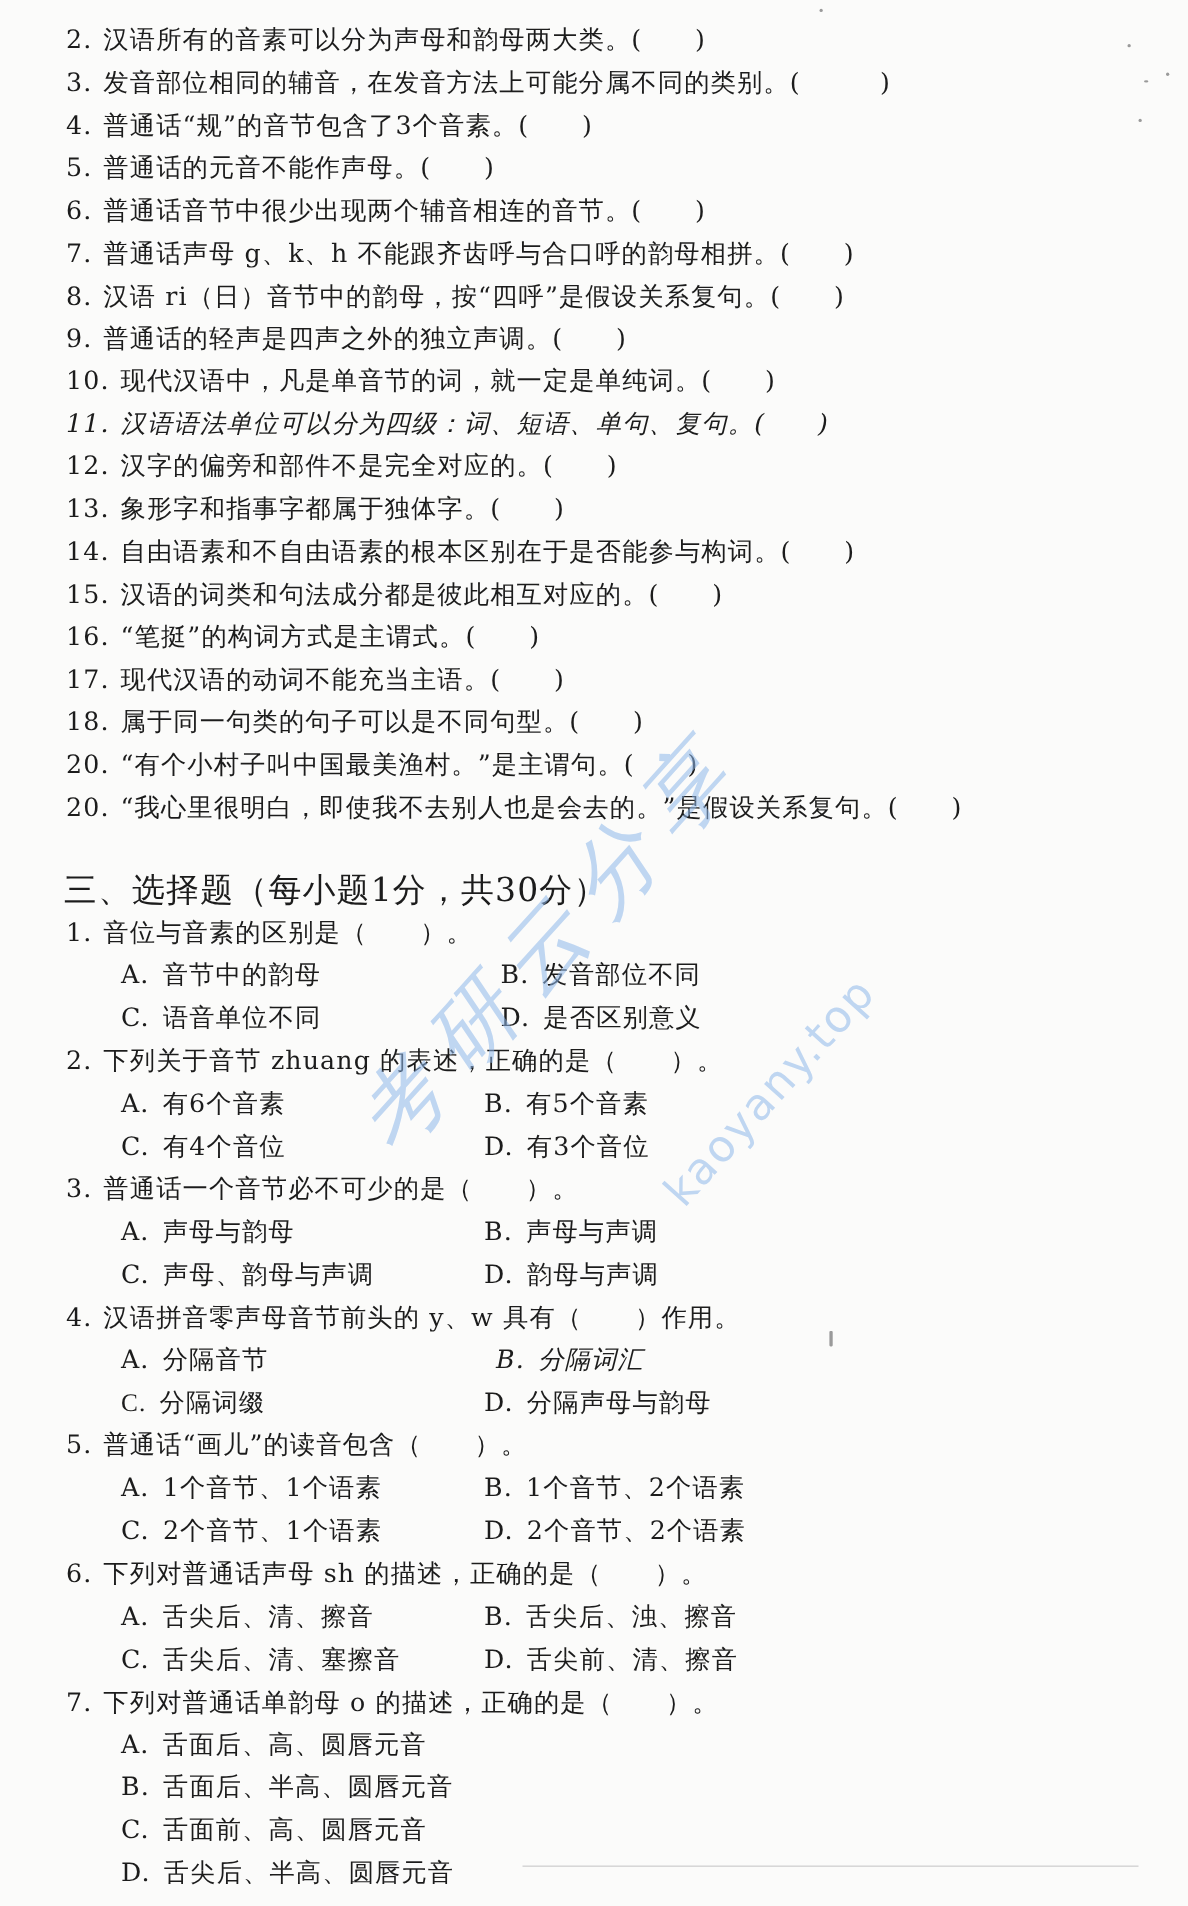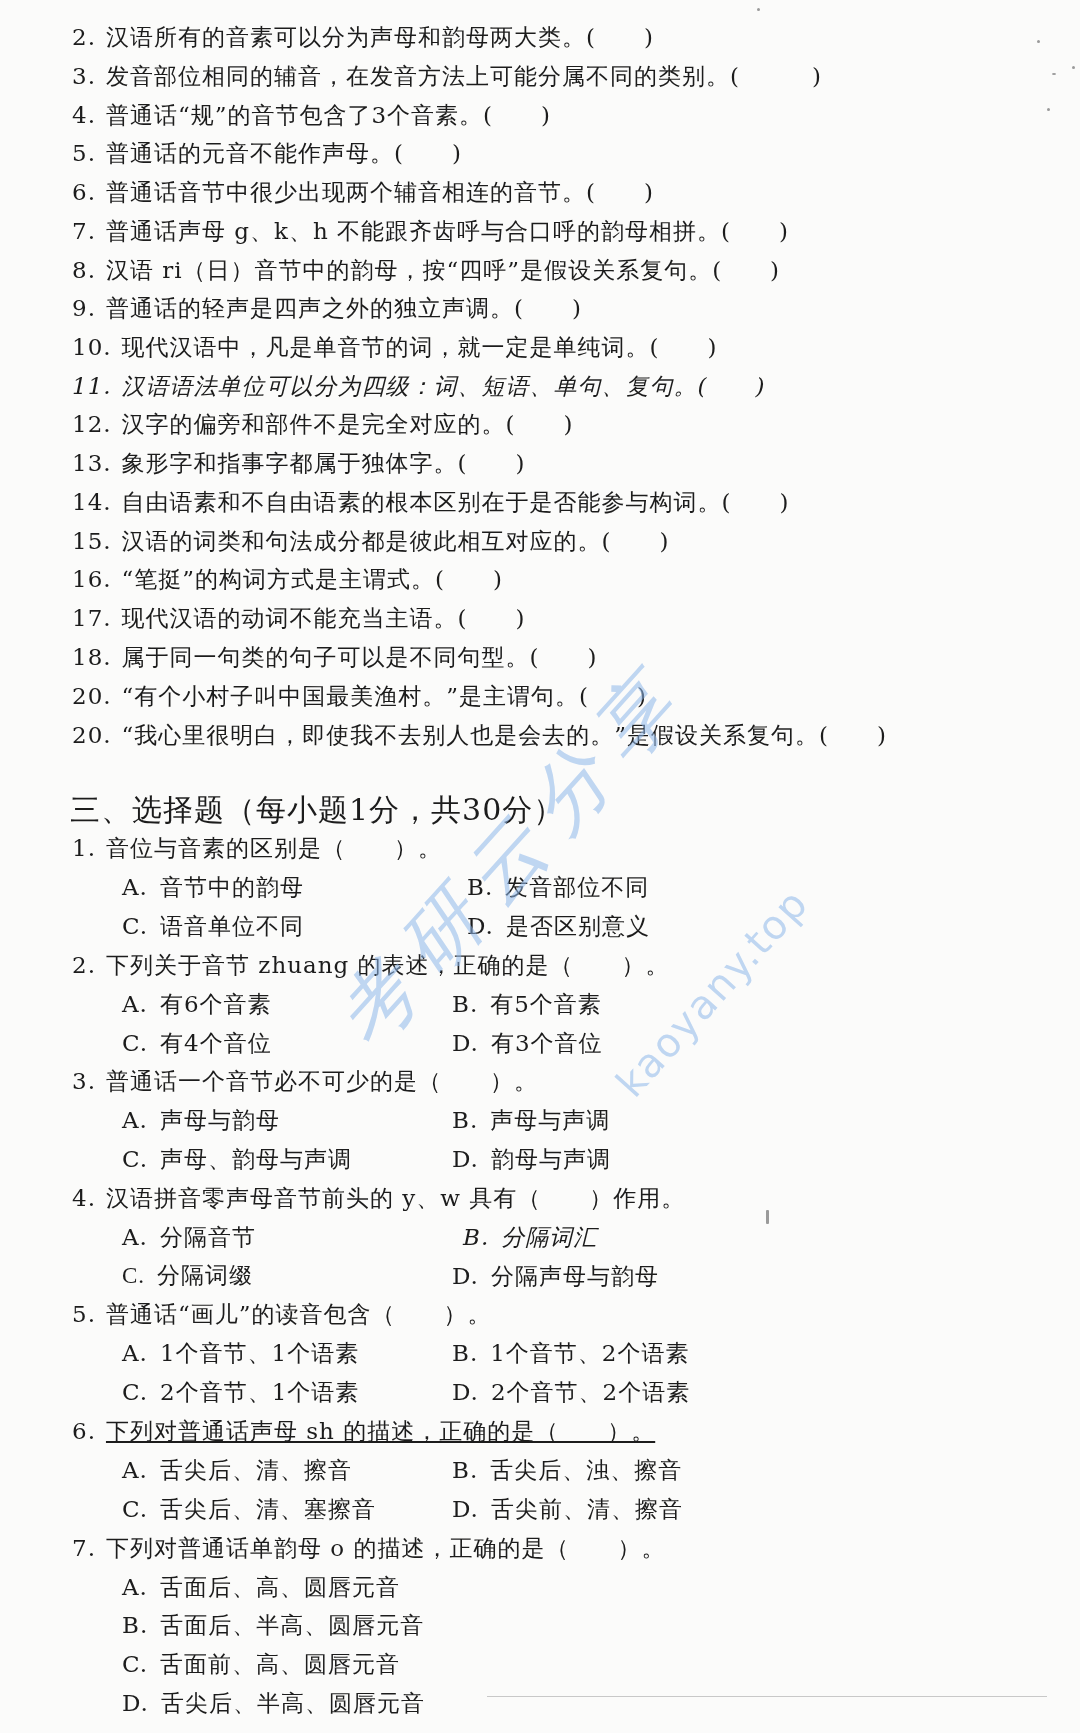--- a/index.html
+++ b/index.html
@@ -3,21 +3,21 @@
 <meta charset="utf-8">
 <style>
   html, body { margin: 0; padding: 0; }
   body {
     width: 1080px; height: 1733px; overflow: hidden;
     background: #fbfbfa;
     position: relative;
     font-family: "DejaVu Serif", "Liberation Serif", serif;
     color: #1c1c1c;
   }
-  .page { position: absolute; left: 0; top: 0; width: 960px; height: 1733px; margin-left: 12px; }
+  .page { position: absolute; left: 0; top: 0; width: 960px; height: 1733px; }
   .speck { position: absolute; background: #9a9a9a; border-radius: 50%; }
   .line {
     position: absolute; white-space: nowrap;
     font-size: 23px; line-height: 30px; letter-spacing: 1px;
   }
   .qnum { display: inline-block; margin-right: 10px; }
   .paren { display: inline-block; }
   .opt { position: absolute; white-space: nowrap; font-size: 23px; line-height: 30px; letter-spacing: 1px; }
   .opt .letter { display: inline-block; margin-right: 12px; }
   .section-title { font-size: 30px; font-weight: normal; }
@@ -89,21 +89,21 @@
   <div class="opt" style="left:451px;top:1222px;font-style:italic;"><span class="letter">B.</span><span>分隔词汇</span></div>
   <div class="opt" style="left:110px;top:1261px;font-family:Liberation Serif, serif;"><span class="letter">C.</span><span>分隔词缀</span></div>
   <div class="opt" style="left:440px;top:1261px;"><span class="letter">D.</span><span>分隔声母与韵母</span></div>
 
   <div class="line" style="left:60px;top:1299px;"><span class="qnum">5.</span><span>普通话“画儿”的读音包含（　　）。</span></div>
   <div class="opt" style="left:110px;top:1338px;"><span class="letter">A.</span><span>1个音节、1个语素</span></div>
   <div class="opt" style="left:440px;top:1338px;"><span class="letter">B.</span><span>1个音节、2个语素</span></div>
   <div class="opt" style="left:110px;top:1377px;"><span class="letter">C.</span><span>2个音节、1个语素</span></div>
   <div class="opt" style="left:440px;top:1377px;"><span class="letter">D.</span><span>2个音节、2个语素</span></div>
 
-  <div class="line" style="left:60px;top:1416px;text-decoration:underline;"><span class="qnum">6.</span><span>下列对普通话声母 sh 的描述，正确的是（　　）。</span></div>
+  <div class="line" style="left:60px;top:1416px;"><span class="qnum">6.</span><span>下列对普通话声母 sh 的描述，正确的是（　　）。</span></div>
   <div class="opt" style="left:110px;top:1455px;"><span class="letter">A.</span><span>舌尖后、清、擦音</span></div>
   <div class="opt" style="left:440px;top:1455px;"><span class="letter">B.</span><span>舌尖后、浊、擦音</span></div>
   <div class="opt" style="left:110px;top:1494px;"><span class="letter">C.</span><span>舌尖后、清、塞擦音</span></div>
   <div class="opt" style="left:440px;top:1494px;"><span class="letter">D.</span><span>舌尖前、清、擦音</span></div>
 
   <div class="line" style="left:60px;top:1533px;"><span class="qnum">7.</span><span>下列对普通话单韵母 o 的描述，正确的是（　　）。</span></div>
   <div class="opt" style="left:110px;top:1572px;"><span class="letter">A.</span><span>舌面后、高、圆唇元音</span></div>
   <div class="opt" style="left:110px;top:1610px;"><span class="letter">B.</span><span>舌面后、半高、圆唇元音</span></div>
   <div class="opt" style="left:110px;top:1649px;"><span class="letter">C.</span><span>舌面前、高、圆唇元音</span></div>
   <div class="opt" style="left:110px;top:1688px;"><span class="letter">D.</span><span>舌尖后、半高、圆唇元音</span></div>

